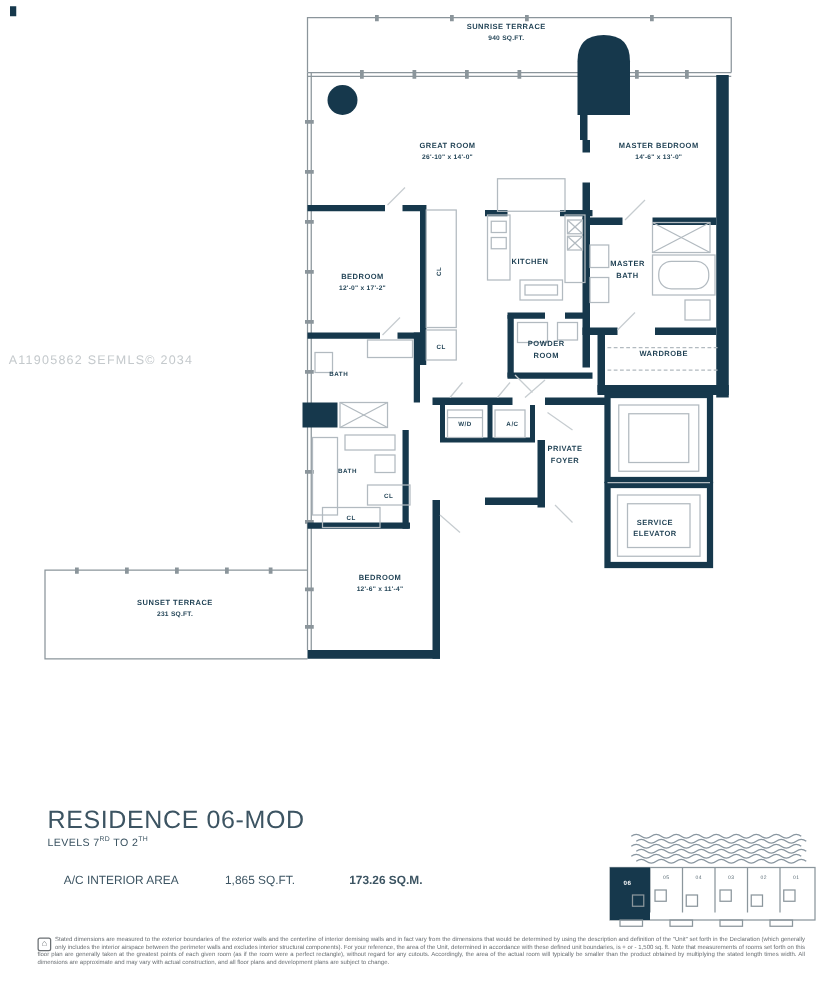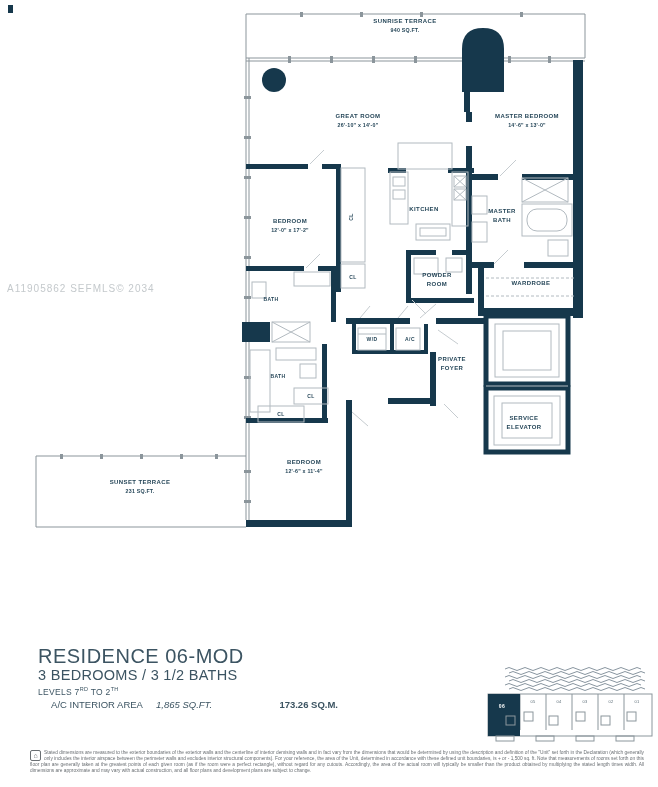--- a/index.html
+++ b/index.html
@@ -33,21 +33,21 @@
   }
   .corner-mark{position:absolute;left:8px;top:5px;width:5px;height:8px;background:#16384c;}
   .title-block{position:absolute;left:38px;top:645px;color:#3c5462;}
   .res-title{font-size:20px;letter-spacing:.5px;line-height:22px;}
   .res-sub{font-size:14.5px;letter-spacing:.3px;line-height:17px;}
   .res-levels{font-size:8.5px;letter-spacing:.3px;margin-top:2px;}
   .res-levels sup{font-size:5.5px;}
   .area-table{position:absolute;left:38px;top:699px;color:#3c5462;font-size:9.5px;border-collapse:collapse;}
   .area-table td{padding:0 0 3px 0;}
   .area-table td.c1{width:118px;text-align:center;}
-  .area-table td.c2{width:80px;text-align:left;font-style:italic;}
+  .area-table td.c2{width:80px;text-align:right;}
   .area-table td.c3{width:102px;text-align:right;font-weight:bold;}
   .disclaimer{
     position:absolute;left:30px;top:750px;width:614px;color:#6a6f73;
     font-size:4.8px;line-height:6px;text-align:justify;
   }
   .eh-icon{
     float:left;width:9px;height:9px;border:1px solid #6a6f73;border-radius:2px;
     margin-right:3px;font-size:7px;line-height:9px;text-align:center;color:#6a6f73;
   }
 </style>
@@ -286,21 +286,20 @@
     <text x="533" y="703" class="unit-lt">05</text>
     <text x="559" y="703" class="unit-lt">04</text>
     <text x="585" y="703" class="unit-lt">03</text>
     <text x="611" y="703" class="unit-lt">02</text>
     <text x="637" y="703" class="unit-lt">01</text>
   </g>
 </svg>
 
 <div class="title-block">
   <div class="res-title">RESIDENCE 06-MOD</div>
-  <div class="res-sub">3 BEDROOMS / 3 1/2 BATHS</div>
   <div class="res-levels"><span>LEVELS 7</span><sup>RD</sup><span> TO 2</span><sup>TH</sup></div>
 </div>
 
 <table class="area-table">
   <tbody>
       <tr>
     <td class="c1">A/C INTERIOR AREA</td>
     <td class="c2">1,865 SQ.FT.</td>
     <td class="c3">173.26 SQ.M.</td>
   </tr>

